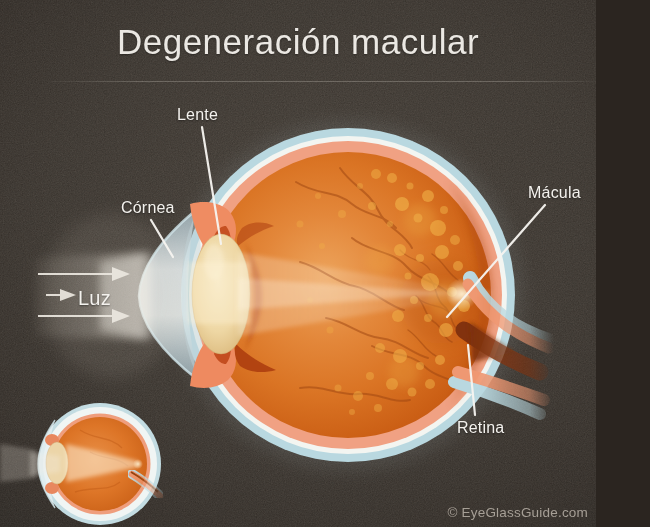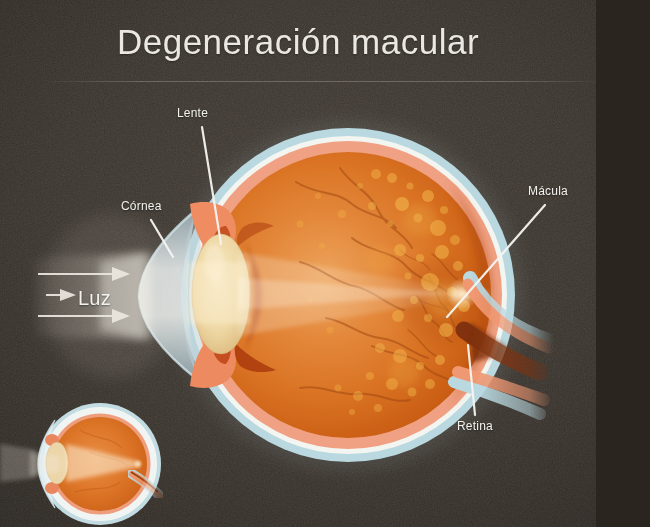--- a/index.html
+++ b/index.html
@@ -12,21 +12,21 @@
   .title{
     position:absolute;top:22px;left:0;width:100%;margin:0;
     text-align:center;font-size:35px;font-weight:400;letter-spacing:.5px;
     color:#ebe8e3;text-shadow:0 1px 2px rgba(0,0,0,.35);
   }
   .divider{
     position:absolute;top:81px;left:40px;width:570px;height:1px;
     background:linear-gradient(90deg,rgba(255,250,240,0),rgba(255,250,240,.22) 18%,rgba(255,250,240,.22) 82%,rgba(255,250,240,0));
   }
   .lbl{
-    position:absolute;color:#f4f2ee;font-size:12px;letter-spacing:.2px;
+    position:absolute;color:#f4f2ee;font-size:16px;letter-spacing:.2px;
     white-space:nowrap;text-shadow:0 1px 2px rgba(0,0,0,.45);
   }
   .caption{color:#c6c0b9;}
   .copyright{
     position:absolute;right:8px;top:505px;font-size:13.5px;
     color:#a69f96;letter-spacing:.2px;white-space:nowrap;
   }
 </style>
 </head>
 <body>
@@ -291,14 +291,15 @@
 
 <h1 class="title">Degeneración macular</h1>
 <div class="divider"></div>
 
 <span class="lbl" style="left:177px;top:106px;">Lente</span>
 <span class="lbl" style="left:121px;top:199px;text-align:center;">Córnea</span>
 <span class="lbl" style="left:78px;top:287px;font-size:20px;">Luz</span>
 <span class="lbl" style="left:528px;top:184px;">Mácula</span>
 <span class="lbl" style="left:457px;top:419px;text-align:center;">Retina</span>
 
+<span class="copyright">© EyeGlassGuide.com</span>
 
 </div>
 
 </body></html>

